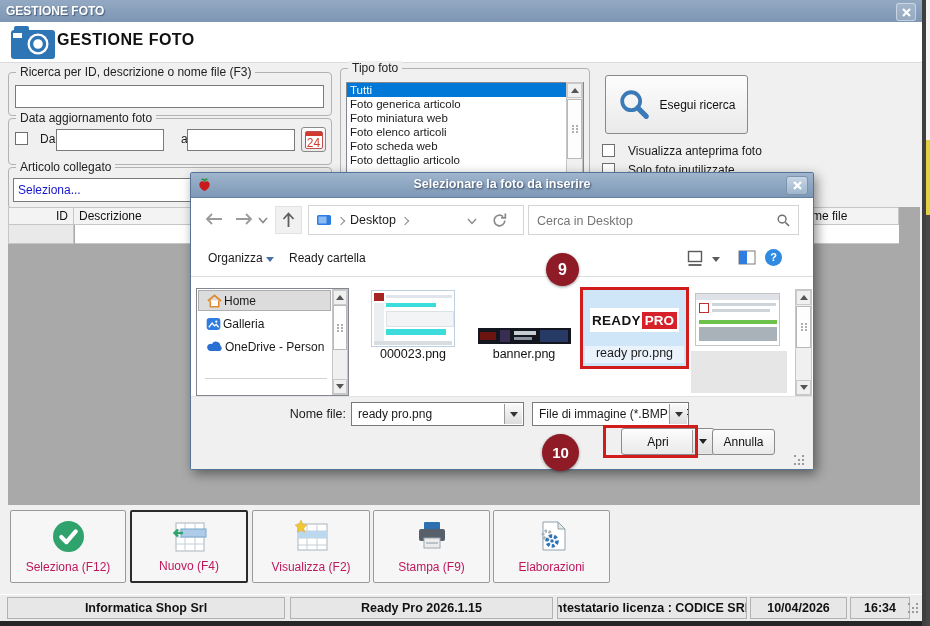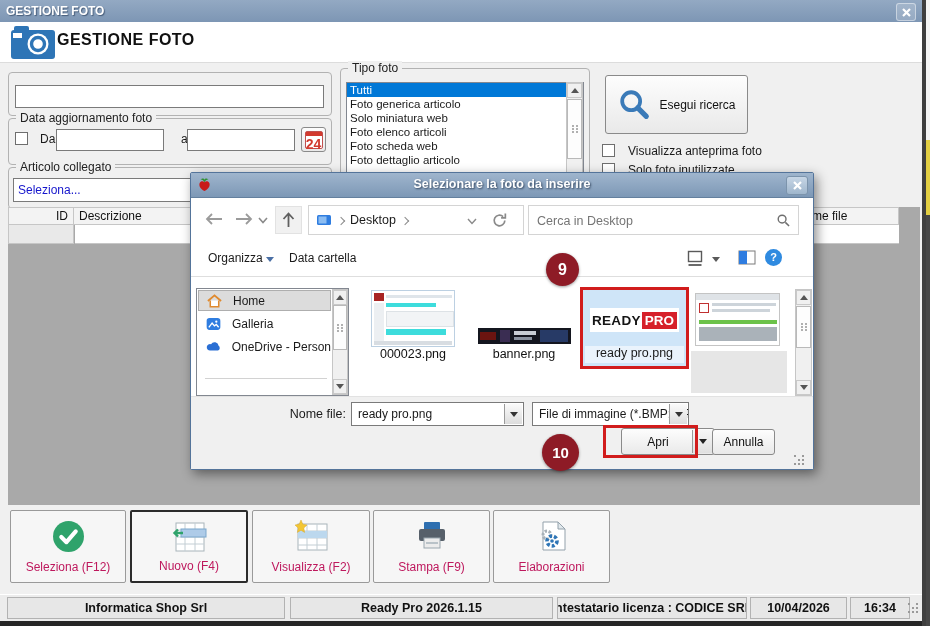--- a/index.html
+++ b/index.html
@@ -60,21 +60,21 @@
   .dlg-close{position:absolute;right:5px;top:3px;width:20px;height:17px;border-radius:3px;
              background:linear-gradient(#c7d6e6,#9fb6cc);border:1px solid #7c94ac;
              display:flex;align-items:center;justify-content:center;}
   .dlg-nav{position:absolute;left:0;top:25px;width:622px;height:43px;background:#fff;}
   .crumb-box,.search-box{position:absolute;top:7px;height:30px;background:#fff;border:1px solid #d4d4d4;box-sizing:border-box;}
   .crumb-sep{width:5px;height:5px;border-top:1.5px solid #8a8a8a;border-right:1.5px solid #8a8a8a;transform:rotate(45deg);display:inline-block;}
   .dlg-toolbar{position:absolute;left:0;top:68px;width:622px;height:36px;background:#fff;border-bottom:1px solid #dedede;box-sizing:border-box;}
   .tool-text{position:absolute;top:10px;font-size:12px;color:#1a1a1a;white-space:nowrap;}
   .chev-dn{display:inline-block;width:0;height:0;border-left:4px solid transparent;border-right:4px solid transparent;border-top:5px solid #4a6fa5;}
   .dlg-files{position:absolute;left:0;top:104px;width:622px;height:119px;background:#fff;}
-  .side-item{position:absolute;left:1px;width:133px;height:21px;display:flex;align-items:center;gap:11px;
+  .side-item{position:absolute;left:1px;width:133px;height:21px;display:flex;align-items:center;gap:2px;
              padding-left:8px;font-size:12px;box-sizing:border-box;white-space:nowrap;overflow:hidden;}
   .side-item.sel{background:#dcdcdc;border:1px solid #aeaeae;}
   .thumb-label{position:absolute;text-align:center;font-size:12.5px;color:#111;white-space:nowrap;}
   .badge{position:absolute;border-radius:50%;background:#8e1b26;color:#fff;font-weight:bold;
          display:flex;align-items:center;justify-content:center;box-shadow:0 1px 3px rgba(0,0,0,.4);z-index:30;}
   .anno-rect{position:absolute;border:3px solid #d11c1c;box-sizing:border-box;z-index:25;pointer-events:none;}
   .dlg-bottom{position:absolute;left:0;top:223px;width:622px;height:73px;background:#f0f0f0;border-top:1px solid #e2e2e2;box-sizing:border-box;}
   .combo{position:absolute;background:#fff;border:1px solid #7a7a7a;box-sizing:border-box;font-size:12px;
          line-height:22px;padding:0 6px;white-space:nowrap;overflow:hidden;}
   .combo-arrow{position:absolute;right:1px;top:1px;bottom:1px;width:17px;background:linear-gradient(#fafafa,#dcdcdc);
@@ -119,49 +119,50 @@
         <rect x="4" y="2" width="15" height="8" rx="2" fill="#2e75b6"></rect>
         <rect x="1" y="6" width="44" height="29" rx="3" fill="#2e75b6"></rect>
         <rect x="3" y="9" width="9" height="5" fill="#ffffff"></rect>
         <circle cx="28" cy="20" r="10.5" fill="#fff"></circle>
         <circle cx="28" cy="20" r="6.5" fill="none" stroke="#2e75b6" stroke-width="3.4"></circle>
       </svg>
       <span class="apptitle">GESTIONE FOTO</span>
     </div>
 
     <div class="group" style="left:8px;top:72px;width:322px;height:42px">
+      <span class="group-label">Ricerca per ID, descrizione o nome file (F3)</span>
       <input class="tbx" style="left: 6px; top: 12px; width: 309px; height: 23px;" value="">
     </div>
 
     <div class="group" style="left:8px;top:118px;width:322px;height:45px">
       <span class="group-label">Data aggiornamento foto</span>
       <span class="cb" style="left:6px;top:13px"></span>
       <span class="lbl" style="left:23px;top:13px">Dal</span>
       <input class="tbx" style="left: 47px; top: 10px; width: 108px; height: 22px;" value="">
       <span class="lbl" style="left:164px;top:13px">al</span>
       <input class="tbx" style="left: 178px; top: 10px; width: 108px; height: 22px;" value="">
       <div class="btn" style="left:292px;top:8px;width:25px;height:25px">
         <div style="position:relative;width:16px;height:16px;background:#fff;border:1px solid #c05050;border-radius:2px">
           <div style="position:absolute;left:0;top:0;width:100%;height:4px;background:#d23a2e"></div>
-          <div style="position:absolute;left:0;top:4px;width:100%;text-align:center;font-size:14px;font-weight:bold;color:#d23a2e">24</div>
+          <div style="position:absolute;left:0;top:4px;width:100%;text-align:center;font-size:12px;font-weight:normal;color:#d23a2e">24</div>
         </div>
       </div>
     </div>
 
     <div class="group" style="left:8px;top:167px;width:322px;height:40px">
       <span class="group-label">Articolo collegato</span>
       <div class="tbx combo-link" style="left:4px;top:10px;width:312px;height:24px;line-height:22px">Seleziona...</div>
     </div>
 
     <div class="group" style="left:340px;top:68px;width:248px;height:110px">
       <span class="group-label">Tipo foto</span>
       <div class="listbox" style="left:5px;top:13px;width:238px;height:95px">
         <div class="list-item sel">Tutti</div>
         <div class="list-item">Foto generica articolo</div>
-        <div class="list-item">Solo miniatura web</div>
+        <div class="list-item">Foto miniatura web</div>
         <div class="list-item">Foto elenco articoli</div>
         <div class="list-item">Foto scheda web</div>
         <div class="list-item">Foto dettaglio articolo</div>
       </div>
       <div class="vscroll" style="right:6px;top:13px;width:17px;height:95px">
         <div class="sb-btn" style="top:0">
             <i class="tri-up"></i>
           </div>
         <div class="sb-thumb" style="top:16px;height:60px">
             <i class="grip-dots"></i>
@@ -308,21 +309,21 @@
           <svg class="abs" style="right:8px;top:8px" width="13" height="13" viewBox="0 0 14 14">
             <circle cx="5.5" cy="5.5" r="4.2" fill="none" stroke="#6e6e6e" stroke-width="1.5"></circle>
             <line x1="9" y1="9" x2="13" y2="13" stroke="#6e6e6e" stroke-width="1.6"></line>
             </svg>
         </div>
       </div>
 
       <div class="dlg-toolbar">
         <span class="tool-text" style="left:17px">Organizza</span>
         <i class="chev-dn abs" style="left:75px;top:16px"></i>
-        <span class="tool-text" style="left:98px">Data cartella</span>
+        <span class="tool-text" style="left:98px">Ready cartella</span>
         <svg class="abs" style="left:496px;top:9px" width="18" height="17" viewBox="0 0 18 17">
           <rect x="1.5" y="1.5" width="13" height="10" fill="#fff" stroke="#5a5a5a" stroke-width="1.4"></rect>
           <line x1="1.5" y1="15" x2="14.5" y2="15" stroke="#5a5a5a" stroke-width="1.8"></line>
           </svg>
         <i class="chev-dn abs" style="left:521px;top:16px;border-top-color:#5a5a5a"></i>
         <svg class="abs" style="left:547px;top:9px" width="18" height="15" viewBox="0 0 18 15">
           <rect x="1" y="1" width="16" height="13" fill="#fff" stroke="#7a7a7a"></rect>
           <rect x="1" y="1" width="8" height="13" fill="#2f7de0"></rect>
           </svg>
         <div class="abs" style="left:574px;top:8px;width:17px;height:17px;border-radius:50%;background:#2f8ae0;color:#fff;font-weight:bold;font-size:11px;text-align:center;line-height:17px">?</div>

